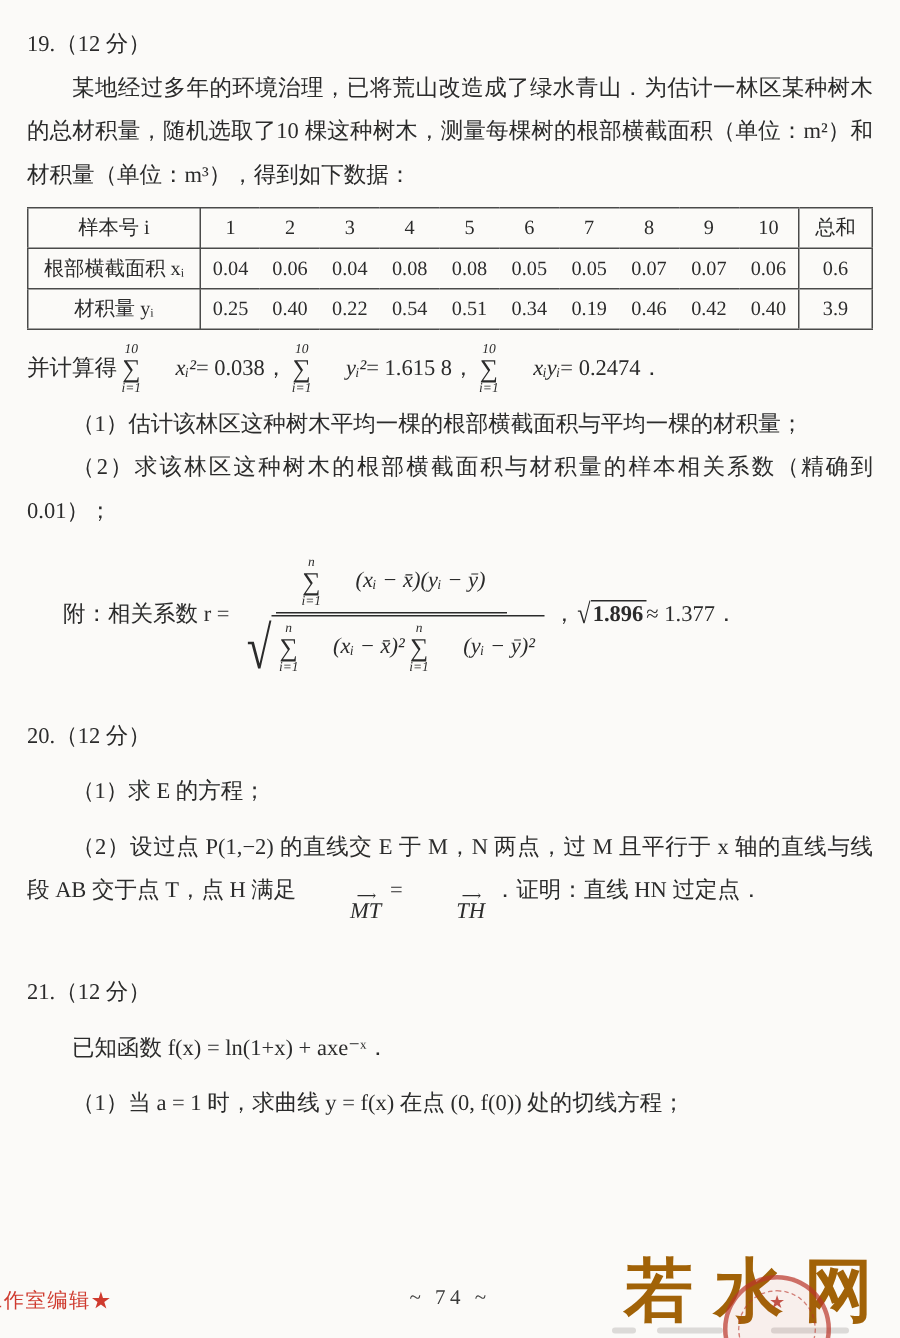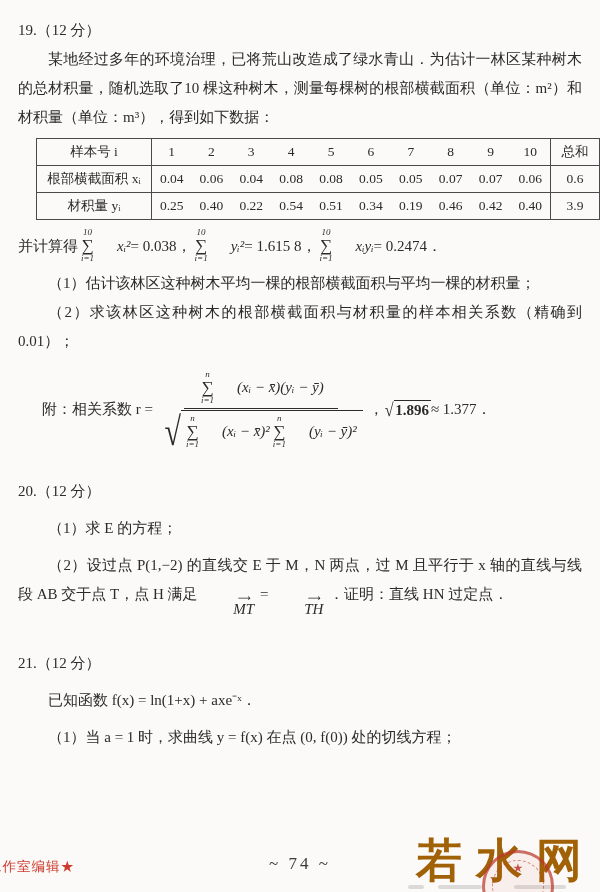--- a/index.html
+++ b/index.html
@@ -3,27 +3,27 @@
 <meta charset="utf-8">
 <style>
   html,body{margin:0;padding:0;background:#e9e8e6;}
   .page{
     position:relative;width:600px;height:892px;margin:0 auto;
     background:#fbfaf8;overflow:hidden;color:#2b2b2b;
     font-family:"Liberation Serif","DejaVu Serif",serif;
     font-size:15px;
   }
   .content{padding:16px 18px 0 18px;}
-  p{margin:0;line-height:29px;text-align:justify;font-family:Liberation Serif, serif;}
+  p{margin:0;line-height:29px;text-align:justify;}
   .indent{text-indent:2em;}
   .qnum{font-weight:400;}
   .mi{font-style:italic;margin-left:20px;}
 
   
-  table.dtable{width:100%;border-collapse:collapse;margin:6px 0 4px 18px;table-layout:fixed;}
+  table.dtable{width:100%;border-collapse:collapse;margin:6px 0 4px 0;table-layout:fixed;}
   table.dtable{border:1.5px solid #4a4a4a;}
   table.dtable td{
     border-top:1px solid #4a4a4a;border-bottom:1px solid #4a4a4a;
     text-align:center;font-size:13.5px;padding:4px 1px;height:18px;
     overflow:hidden;white-space:nowrap;
   }
   td.c-label{width:112px;border-right:1px solid #4a4a4a;}
   td.c-sum{width:46px;border-left:1px solid #4a4a4a;}
 
   
@@ -51,21 +51,21 @@
   .vec{display:inline-flex;flex-direction:column;align-items:center;vertical-align:-2px;line-height:1;font-style:italic;margin:0 2px;}
   .vec-arrow{font-size:9px;line-height:.8;letter-spacing:-1px;font-style:normal;}
 
   .sect{margin-top:0;}
   #q20{margin-top:28px;}
   #q21{margin-top:32px;}
   .mt8{margin-top:8px;}
 
   
   .footer-left{position:absolute;left:-12px;bottom:16px;color:#cf3a2e;font-size:13.5px;letter-spacing:1px;}
-  .page-num{position:absolute;left:0;right:0;bottom:18px;text-align:center;font-size:17px;letter-spacing:3px;color:#3a3a3a;}
+  .page-num{position:absolute;left:0;right:0;bottom:18px;text-align:center;font-size:14px;letter-spacing:3px;color:#3a3a3a;}
   .watermark{
     position:absolute;right:4px;bottom:8px;z-index:1;
     font-size:46px;font-weight:bold;color:#a16207;letter-spacing:14px;
     line-height:1;white-space:nowrap;
   }
   .seal{position:absolute;right:46px;bottom:-30px;width:66px;height:66px;border:3px solid rgba(186,54,44,.7);border-radius:50%;z-index:2;background:rgba(200,70,58,.06);}
   .seal-inner{position:absolute;inset:7px;border:1.6px dashed rgba(186,54,44,.6);border-radius:50%;}
   .seal-star{position:absolute;top:9px;left:0;right:0;text-align:center;color:rgba(186,54,44,.85);font-size:12px;line-height:1;}
   .smudge{position:absolute;background:#c2c0bd;opacity:.55;height:4px;border-radius:2px;z-index:1;}
   .smudge.a{right:118px;bottom:3px;width:44px;}

